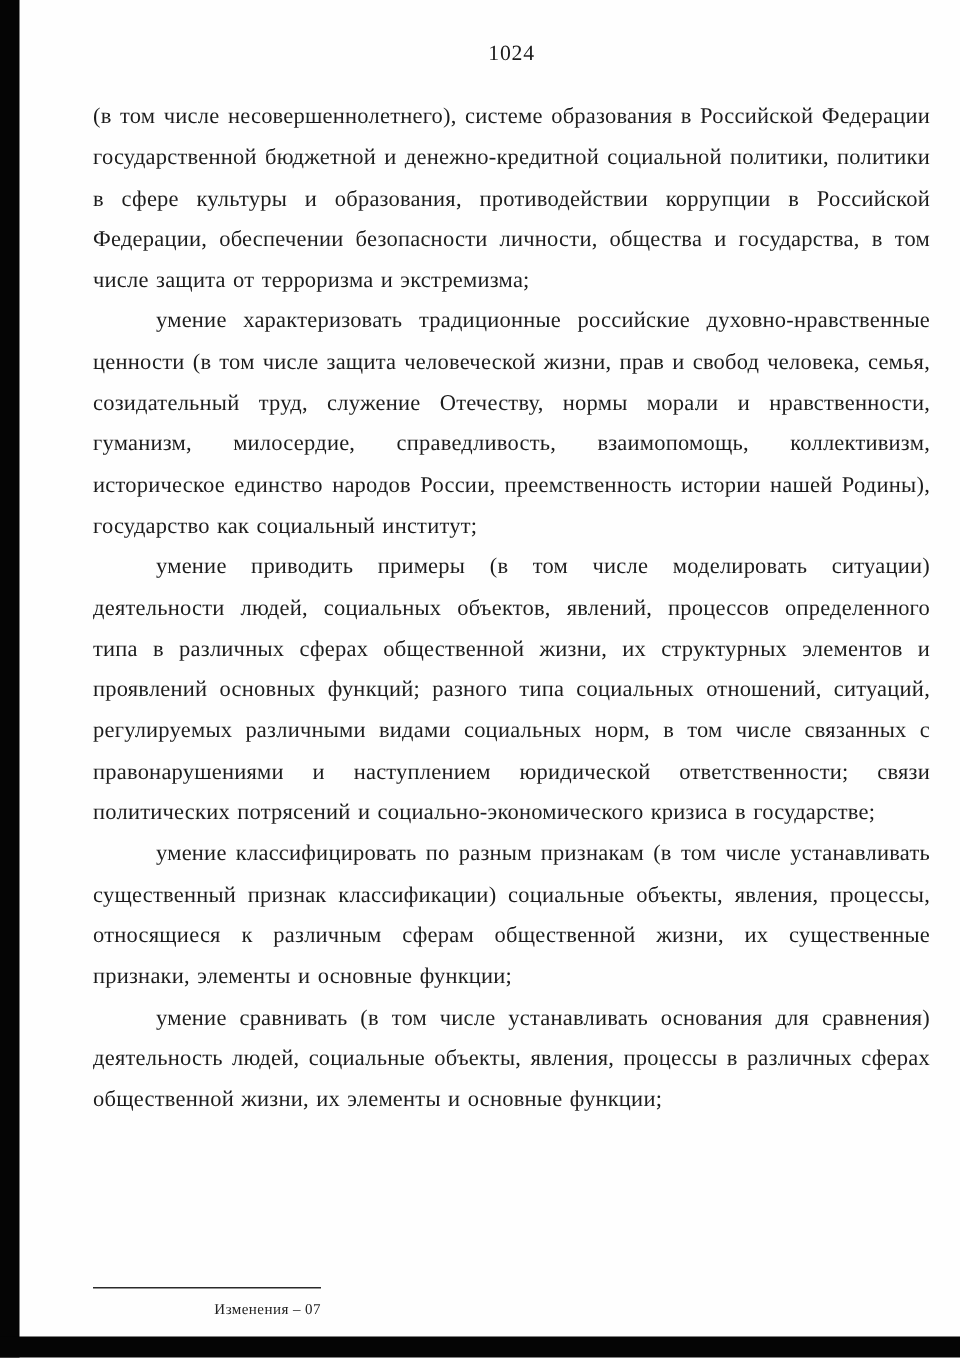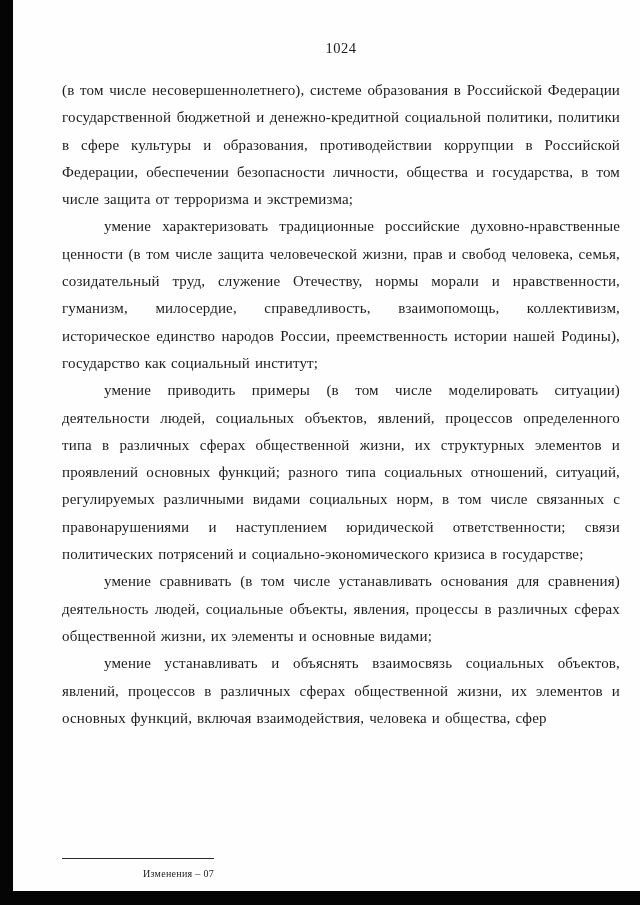--- a/index.html
+++ b/index.html
@@ -35,21 +35,21 @@
     bottom: 0;
     width: 100%;
     height: 14px;
     background: #050505;
     z-index: 5;
   }
   .content {
     position: absolute;
     left: 62px;
     right: 20px;
-    top: 12px;
+    top: 0;
   }
   .page-number {
     text-align: center;
     font-size: 14.5px;
     letter-spacing: 0.5px;
     margin-top: 28px;
     margin-bottom: 10px;
   }
   .text-block {
     margin-top: 20px;
@@ -93,22 +93,22 @@
   <div class="border-bottom"></div>
 
   <div class="content">
 
     <div class="page-number">1024</div>
 
     <div class="text-block">
       <p class="para no-indent">(в том числе несовершеннолетнего), системе образования в Российской Федерации государственной бюджетной и денежно-кредитной социальной политики, политики в сфере культуры и образования, противодействии коррупции в Российской Федерации, обеспечении безопасности личности, общества и государства, в том числе защита от терроризма и экстремизма;</p>
       <p class="para">умение характеризовать традиционные российские духовно-нравственные ценности (в том числе защита человеческой жизни, прав и свобод человека, семья, созидательный труд, служение Отечеству, нормы морали и нравственности, гуманизм, милосердие, справедливость, взаимопомощь, коллективизм, историческое единство народов России, преемственность истории нашей Родины), государство как социальный институт;</p>
       <p class="para">умение приводить примеры (в том числе моделировать ситуации) деятельности людей, социальных объектов, явлений, процессов определенного типа в различных сферах общественной жизни, их структурных элементов и проявлений основных функций; разного типа социальных отношений, ситуаций, регулируемых различными видами социальных норм, в том числе связанных с правонарушениями и наступлением юридической ответственности; связи политических потрясений и социально-экономического кризиса в государстве;</p>
-      <p class="para">умение сравнивать (в том числе устанавливать основания для сравнения) деятельность людей, социальные объекты, явления, процессы в различных сферах общественной жизни, их элементы и основные видами;</p>
-      <p class="para">умение устанавливать и объяснять взаимосвязь социальных объектов, явлений, процессов в различных сферах общественной жизни, их элементов и основных функций, включая взаимодействия, человека и общества, сфер</p>
+      <p class="para">умение классифицировать по разным признакам (в том числе устанавливать существенный признак классификации) социальные объекты, явления, процессы, относящиеся к различным сферам общественной жизни, их существенные признаки, элементы и основные функции;</p>
+      <p class="para">умение сравнивать (в том числе устанавливать основания для сравнения) деятельность людей, социальные объекты, явления, процессы в различных сферах общественной жизни, их элементы и основные функции;</p>
     </div>
 
   </div>
 
   <div class="footer">
     <div class="footer-rule"></div>
     <span class="footer-text">Изменения – 07</span>
   </div>
 
 </div>

